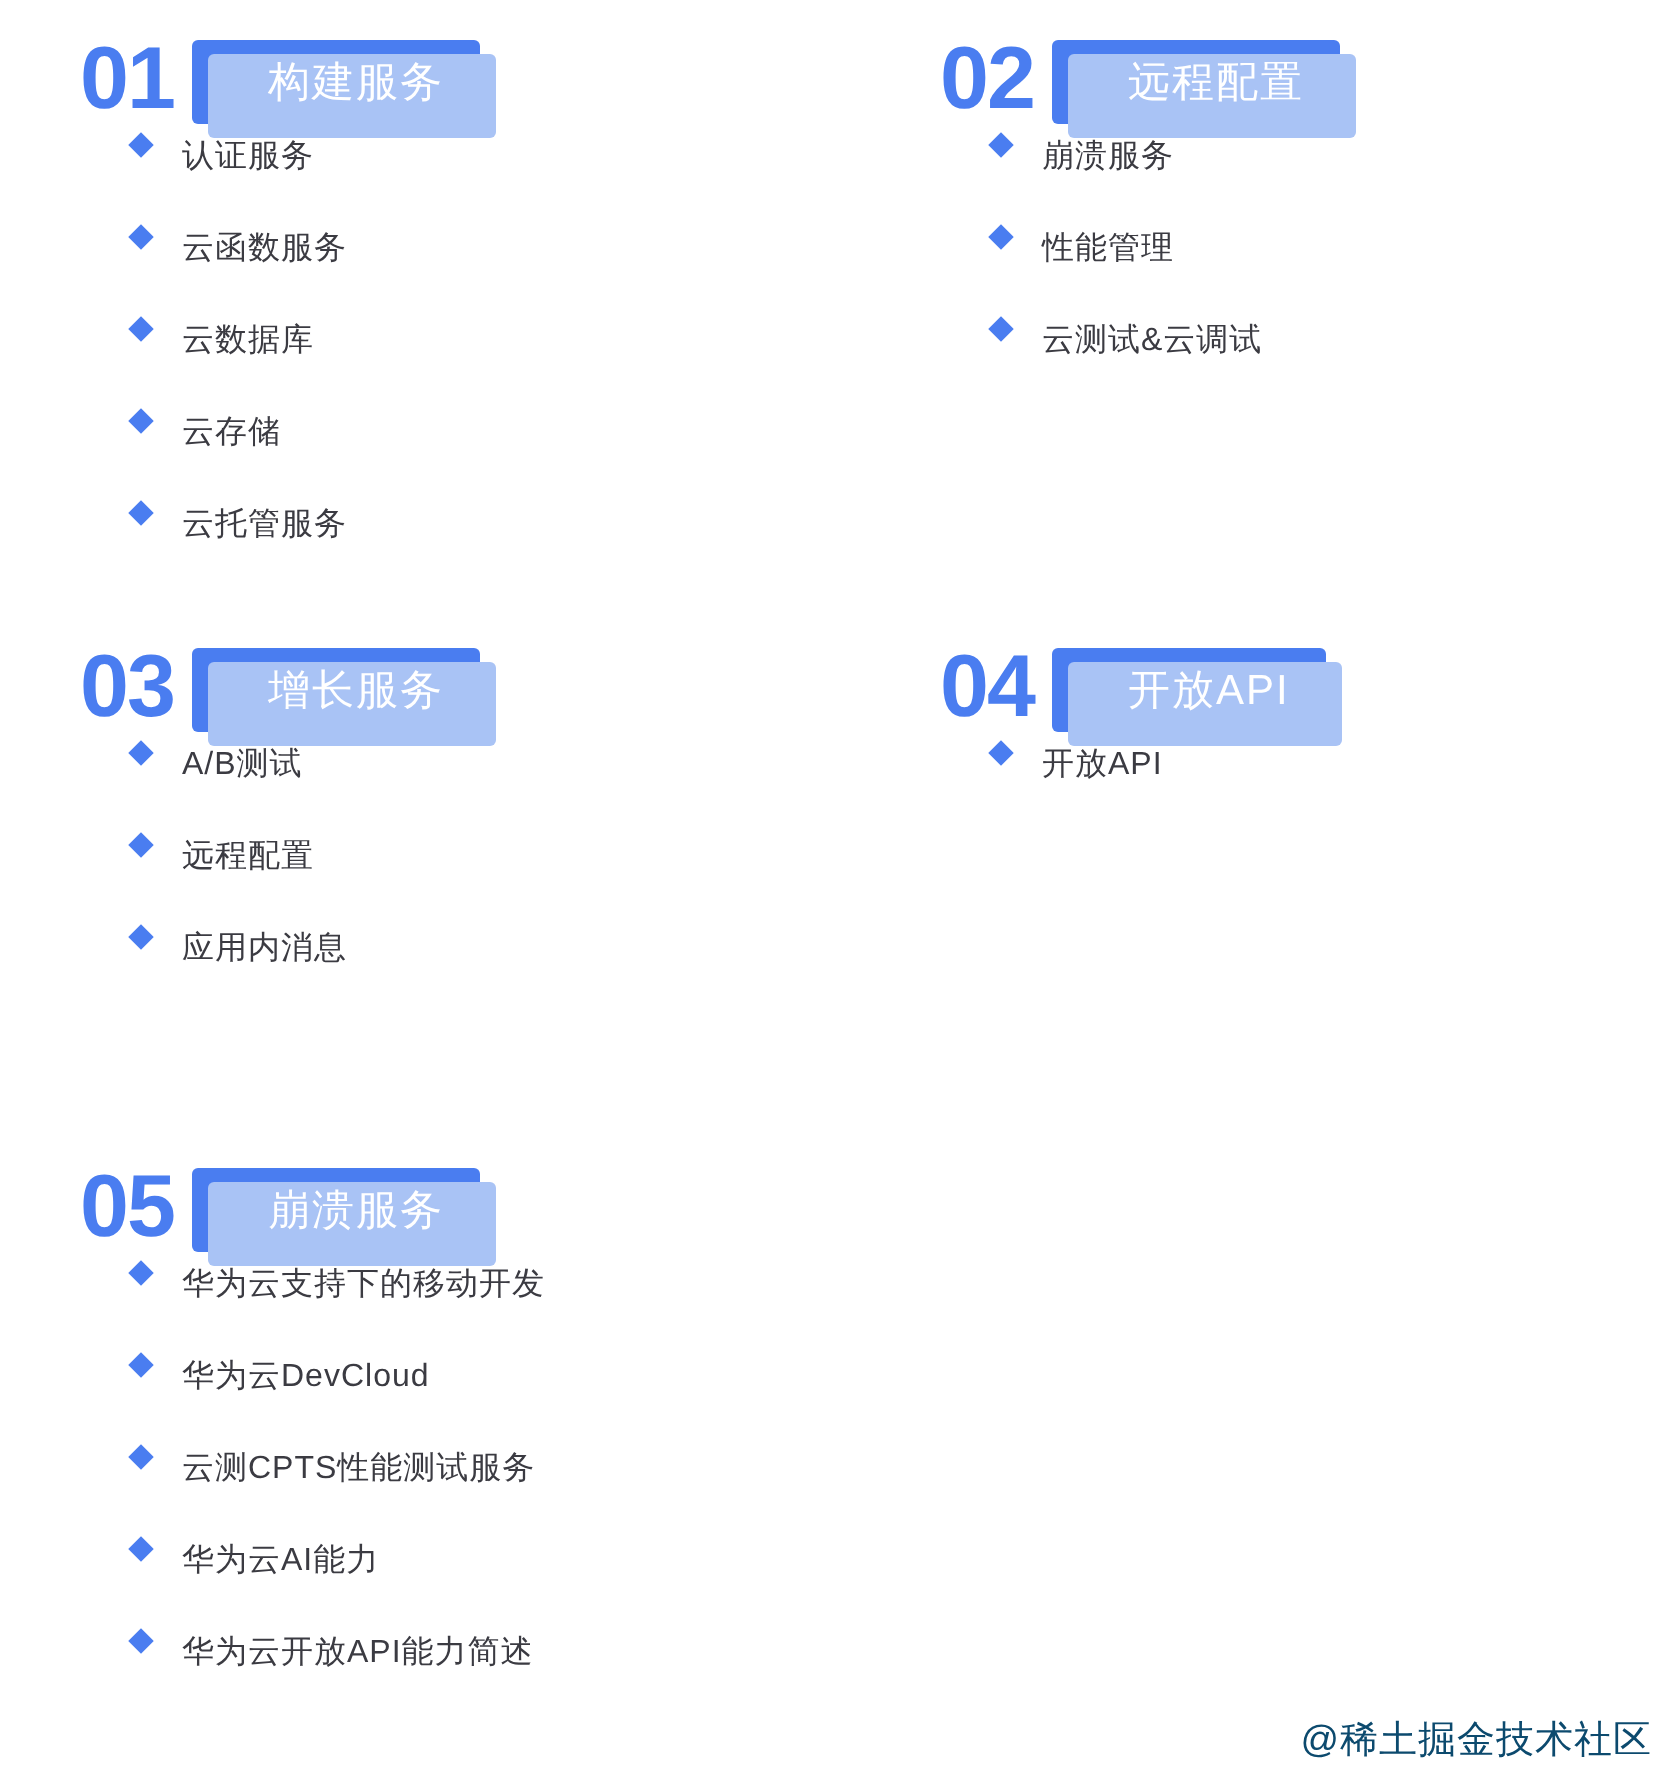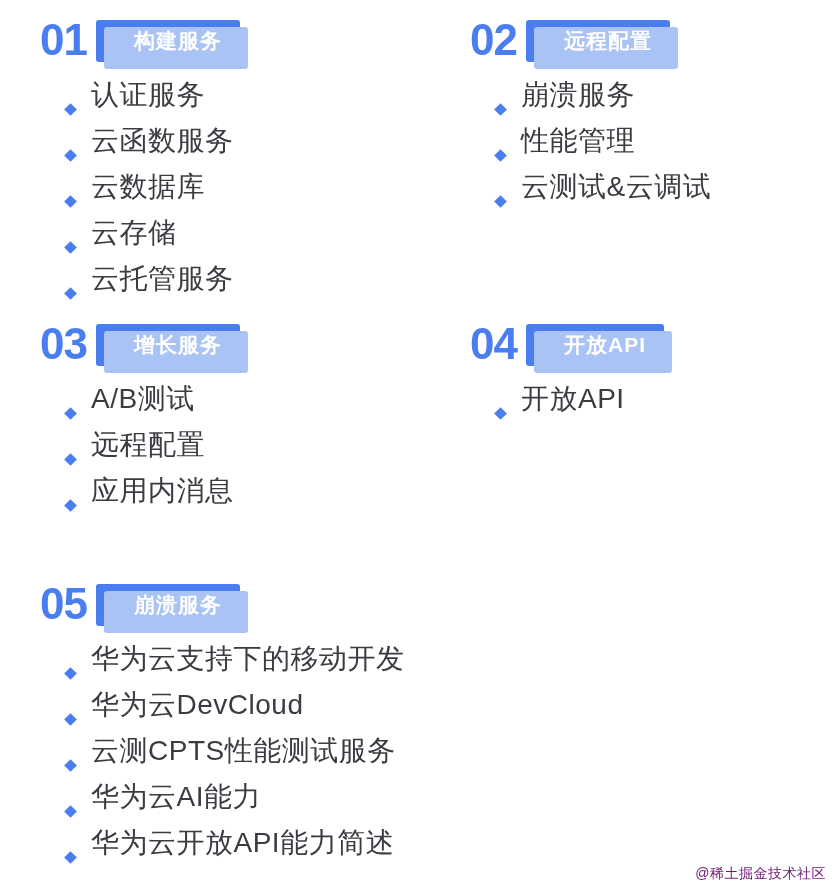--- a/index.html
+++ b/index.html
@@ -52,21 +52,21 @@
     top: 6px;
     height: 42px;
     display: flex;
     align-items: center;
     box-sizing: border-box;
     padding-left: 38px;
     padding-right: 18px;
     background: #4a7df0;
     color: #ffffff;
     font-size: 21px;
-    font-weight: bold;
+    font-weight: normal;
     letter-spacing: 1px;
     border-radius: 3px;
     z-index: 2;
     white-space: nowrap;
   }
   .ribbon::after {
     content: "";
     position: absolute;
     right: -8px;
     bottom: -7px;
@@ -79,45 +79,45 @@
   .ribbon.shift-1 { left: 56px; }
   .ribbon.shift-2 { left: 56px; }
 
   .items {
     margin: 0;
     padding: 0;
     list-style: none;
   }
   .item {
     display: flex;
-    align-items: flex-end;
+    align-items: flex-start;
     height: 46px;
     padding-left: 26px;
-    font-size: 28px;
+    font-size: 16px;
     color: #3b3b42;
   }
   .bullet {
     width: 9px;
     height: 9px;
     background: #4a7df0;
     transform: rotate(45deg);
     margin-right: 16px;
     flex: none;
   }
   .item-label {
     white-space: nowrap;
     letter-spacing: 0.5px;
   }
 
   .watermark {
     position: absolute;
     right: 14px;
     bottom: 10px;
-    font-size: 14px;
-    color: #701a75;
+    font-size: 19px;
+    color: #0c4a6e;
     letter-spacing: 0.5px;
   }
 </style>
 </head>
 <body>
 
 <div class="canvas">
 
   <div class="column col-left">
 

